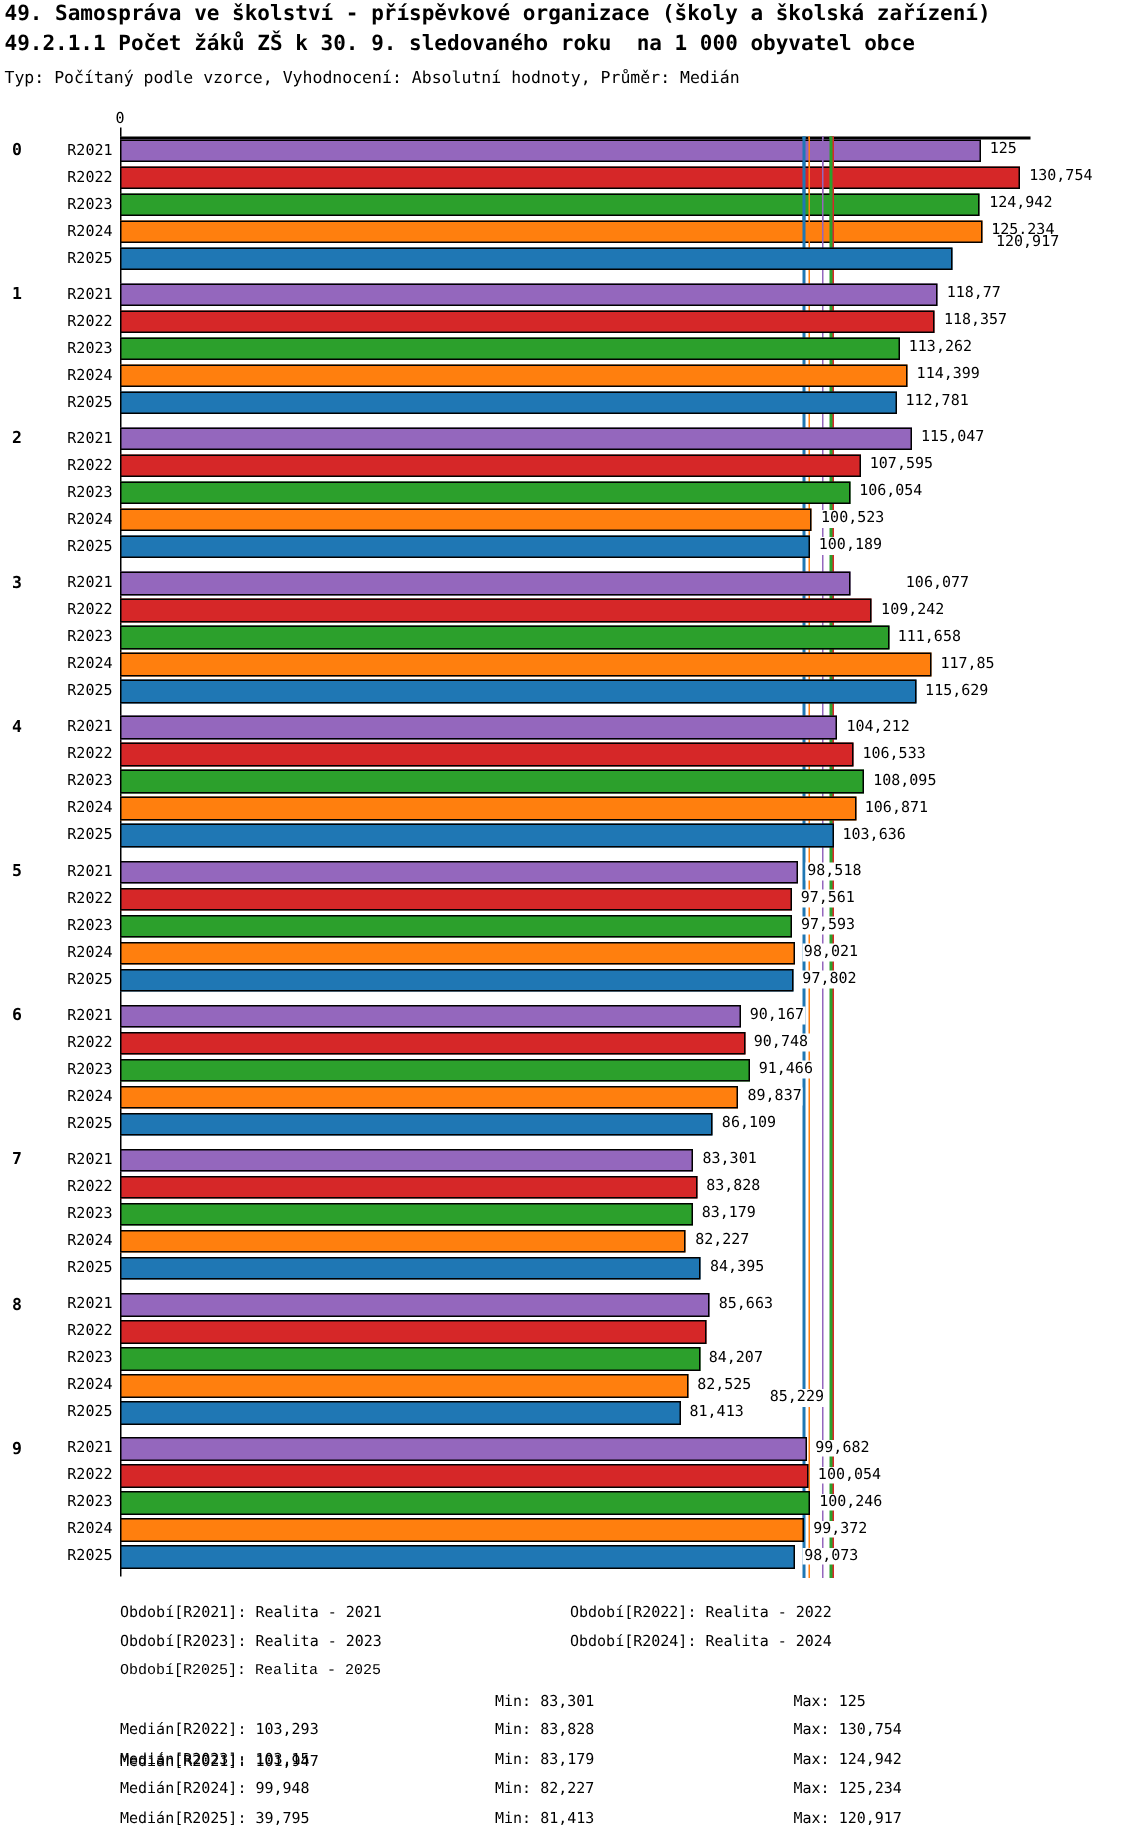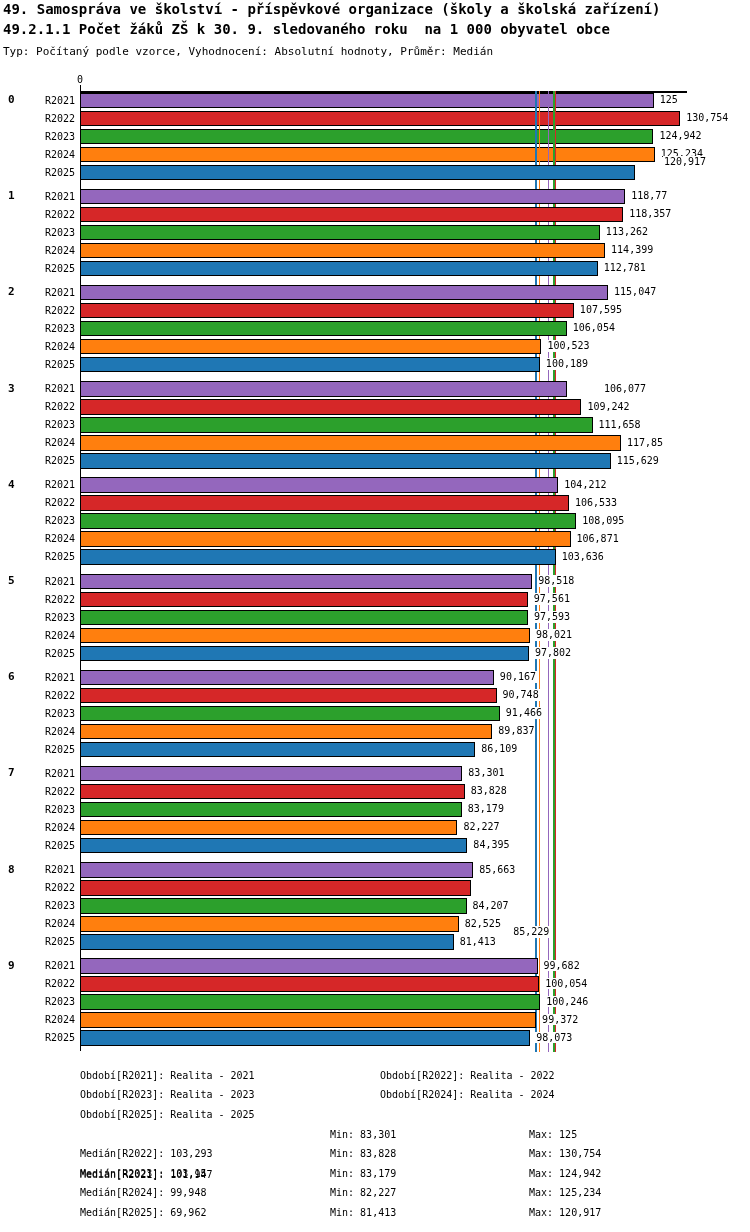--- a/index.html
+++ b/index.html
@@ -201,30 +201,30 @@
       <div class="mline over" style="left: 554.115px; top: 91px; height: 71px; background: rgb(214, 39, 40);"></div>
       <div class="mline over" style="left: 553.458px; top: 91px; height: 71px; background: rgb(44, 160, 44);"></div>
       <div class="mline over" style="left: 538.761px; top: 91px; height: 71px; background: rgb(255, 127, 14);"></div>
       <div class="mline over" style="left: 535.011px; top: 91px; height: 71px; background: rgb(31, 119, 180);"></div>
     </div>
   <div id="legend">
       <div class="abs legend" style="left: 80px; top: 1069.5px;">Období[R2021]: Realita - 2021</div>
       <div class="abs legend" style="left: 380px; top: 1069.5px;">Období[R2022]: Realita - 2022</div>
       <div class="abs legend" style="left: 80px; top: 1089.1px;">Období[R2023]: Realita - 2023</div>
       <div class="abs legend" style="left: 380px; top: 1089.1px;">Období[R2024]: Realita - 2024</div>
-      <div class="abs legend" style="left: 80px; top: 1108.7px;">Období[R2025]: Realita - 2025</div>
+      <div class="abs legend" style="left: 80px; top: 1108.7px; font-family: Liberation Mono, monospace;">Období[R2025]: Realita - 2025</div>
       <div class="abs legend" style="left: 80px; top: 1128.5px; margin-top: 40px;">Medián[R2021]: 101,947</div>
       <div class="abs legend" style="left: 330px; top: 1128.5px;">Min: 83,301</div>
       <div class="abs legend" style="left: 529px; top: 1128.5px;">Max: 125</div>
       <div class="abs legend" style="left: 80px; top: 1148.1px;">Medián[R2022]: 103,293</div>
       <div class="abs legend" style="left: 330px; top: 1148.1px;">Min: 83,828</div>
       <div class="abs legend" style="left: 529px; top: 1148.1px;">Max: 130,754</div>
       <div class="abs legend" style="left: 80px; top: 1167.7px;">Medián[R2023]: 103,15</div>
       <div class="abs legend" style="left: 330px; top: 1167.7px;">Min: 83,179</div>
       <div class="abs legend" style="left: 529px; top: 1167.7px;">Max: 124,942</div>
       <div class="abs legend" style="left: 80px; top: 1187.3px;">Medián[R2024]: 99,948</div>
       <div class="abs legend" style="left: 330px; top: 1187.3px;">Min: 82,227</div>
       <div class="abs legend" style="left: 529px; top: 1187.3px;">Max: 125,234</div>
-      <div class="abs legend" style="left: 80px; top: 1206.9px;">Medián[R2025]: 69,962</div>
+      <div class="abs legend" style="left: 80px; top: 1206.9px;">Medián[R2025]: 39,795</div>
       <div class="abs legend" style="left: 330px; top: 1206.9px;">Min: 81,413</div>
       <div class="abs legend" style="left: 529px; top: 1206.9px;">Max: 120,917</div>
     </div>
 </div>
 
 </body></html>

